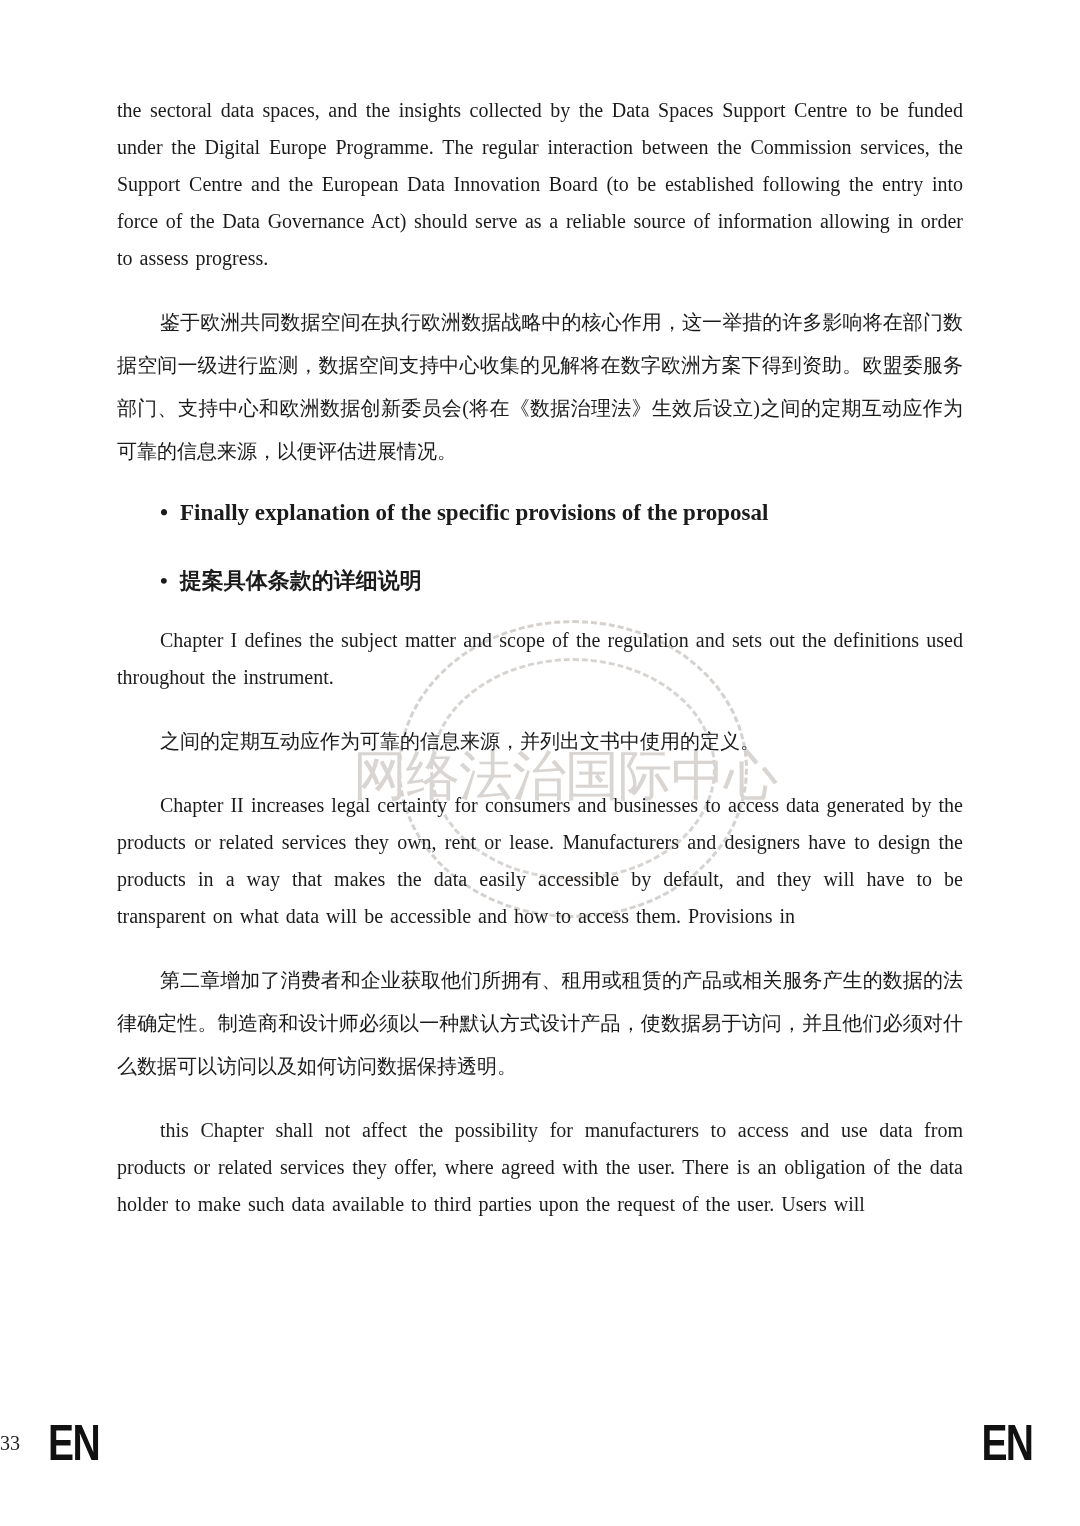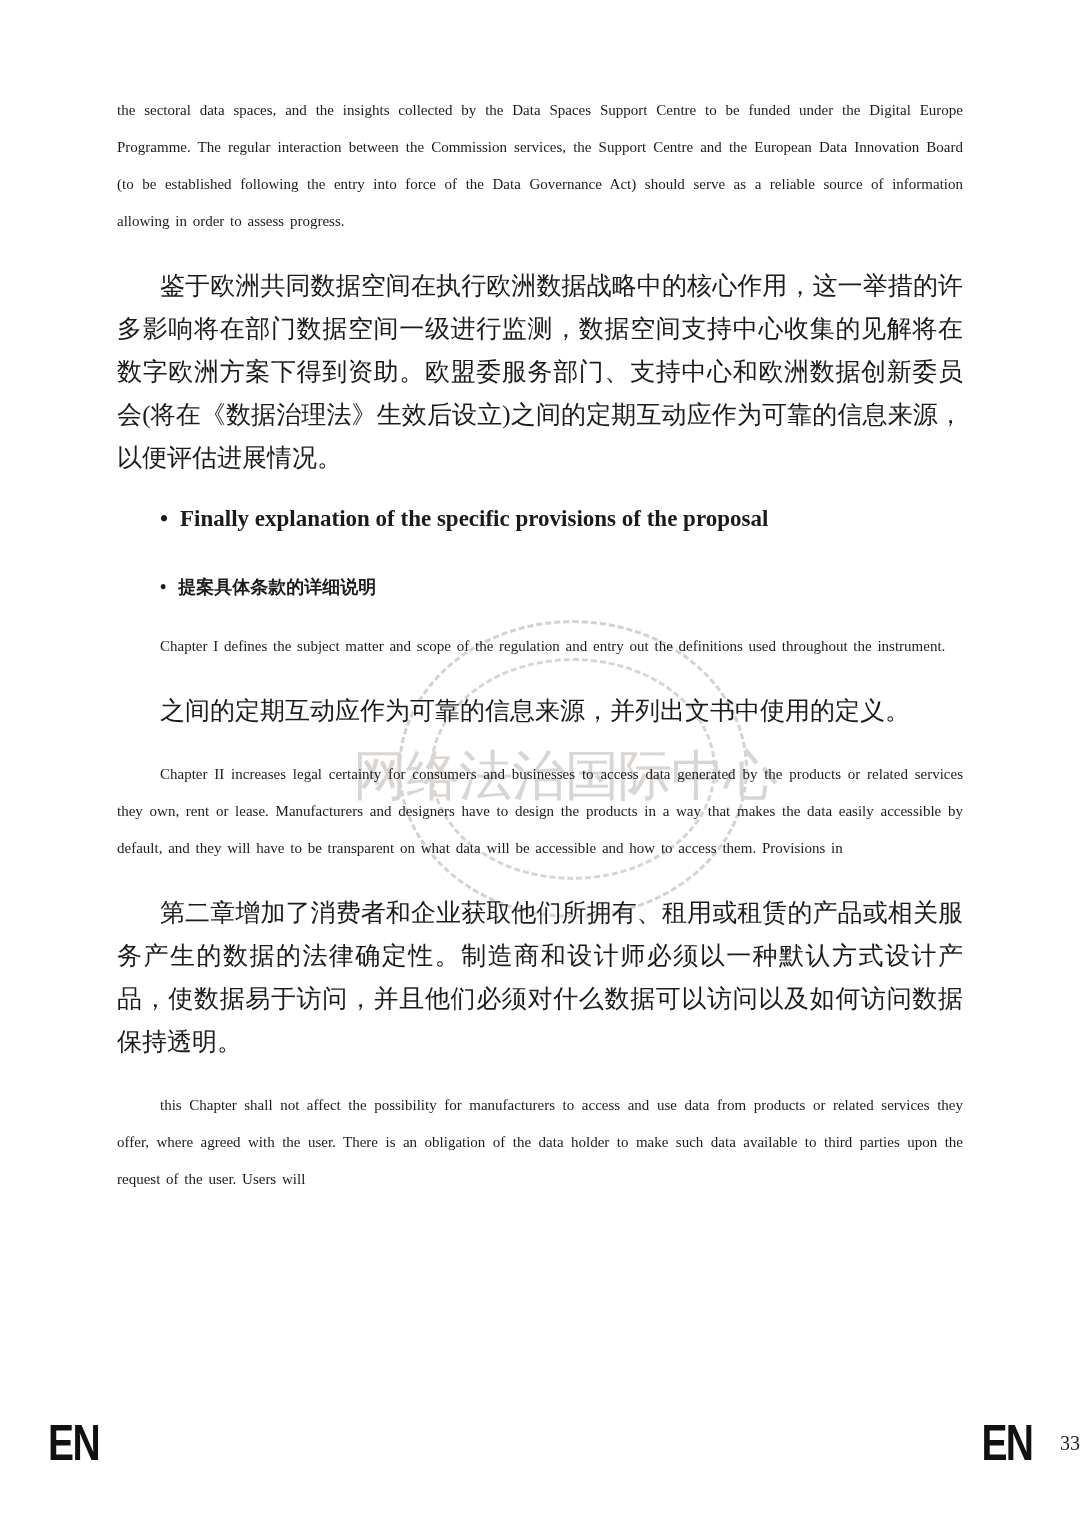--- a/index.html
+++ b/index.html
@@ -52,48 +52,48 @@
   
   .content {
     position: relative;
     z-index: 2;
     padding: 92px 117px 0 117px;
   }
   .content p {
     margin: 0 0 24px 0;
   }
   p.en {
-    font-size: 15px;
+    font-size: 20px;
     line-height: 37px;
     text-align: justify;
     text-align-last: left;
     text-indent: 43px;
     word-spacing: 2px;
   }
   p.en.no-indent {
     text-indent: 0;
   }
   p.zh {
-    font-size: 25px;
+    font-size: 20px;
     line-height: 43px;
     text-align: justify;
     text-align-last: left;
     text-indent: 43px;
     margin-top: 8px;
   }
   p.bullet {
     font-weight: bold;
     text-indent: 43px;
   }
   p.bullet.en-bullet {
     font-size: 23px;
     line-height: 32px;
   }
   p.bullet.zh-bullet {
-    font-size: 18px;
+    font-size: 22px;
     line-height: 34px;
     margin-top: 35px;
   }
   .bullet .glyph {
     margin-right: 12px;
   }
   
   .footer-en {
     position: absolute;
     top: 1414px;
@@ -112,21 +112,21 @@
   .footer-en.right {
     right: 48px;
     transform-origin: right center;
   }
   .page-number {
     position: absolute;
     top: 1432px;
     left: 0;
     width: 100%;
     z-index: 2;
-    text-align: right;
+    text-align: left;
     font-size: 20px;
     color: #222222;
     font-family: "Liberation Serif", "DejaVu Serif", serif;
   }
 </style>
 </head>
 <body>
 
 <div class="page">
 
@@ -141,21 +141,21 @@
     <p class="en no-indent">the sectoral data spaces, and the insights collected by the Data Spaces Support Centre to be funded under the Digital Europe Programme. The regular interaction between the Commission services, the Support Centre and the European Data Innovation Board (to be established following the entry into force of the Data Governance Act) should serve as a reliable source of information allowing in order to assess progress.</p>
 
     <p class="zh">鉴于欧洲共同数据空间在执行欧洲数据战略中的核心作用，这一举措的许多影响将在部门数据空间一级进行监测，数据空间支持中心收集的见解将在数字欧洲方案下得到资助。欧盟委服务部门、支持中心和欧洲数据创新委员会(将在《数据治理法》生效后设立)之间的定期互动应作为可靠的信息来源，以便评估进展情况。</p>
 
 
 
     <p class="bullet en-bullet"><span class="glyph">•</span><span>Finally explanation of the specific provisions of the proposal</span></p>
 
     <p class="bullet zh-bullet"><span class="glyph">•</span><span>提案具体条款的详细说明</span></p>
 
-    <p class="en">Chapter I defines the subject matter and scope of the regulation and entry out the definitions used throughout the instrument.</p>
+    <p class="en">Chapter I defines the subject matter and scope of the regulation and sets out the definitions used throughout the instrument.</p>
 
     <p class="zh">之间的定期互动应作为可靠的信息来源，并列出文书中使用的定义。</p>
 
     <p class="en">Chapter II increases legal certainty for consumers and businesses to access data generated by the products or related services they own, rent or lease. Manufacturers and designers have to design the products in a way that makes the data easily accessible by default, and they will have to be transparent on what data will be accessible and how to access them. Provisions in</p>
 
     <p class="zh">第二章增加了消费者和企业获取他们所拥有、租用或租赁的产品或相关服务产生的数据的法律确定性。制造商和设计师必须以一种默认方式设计产品，使数据易于访问，并且他们必须对什么数据可以访问以及如何访问数据保持透明。</p>
 
     <p class="en">this Chapter shall not affect the possibility for manufacturers to access and use data from products or related services they offer, where agreed with the user. There is an obligation of the data holder to make such data available to third parties upon the request of the user. Users will</p>
 
   </div>

